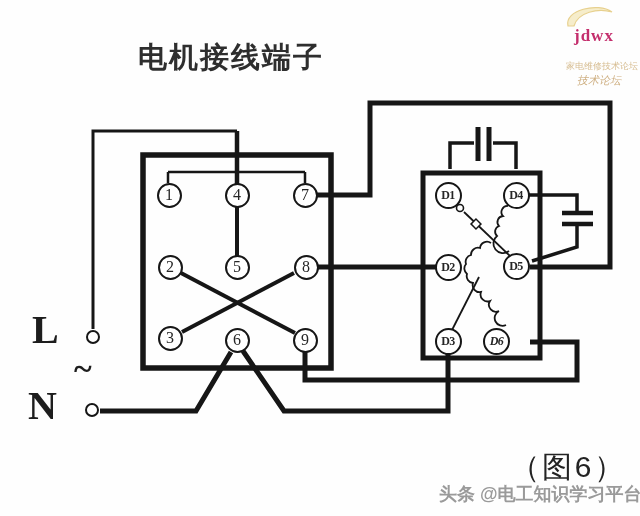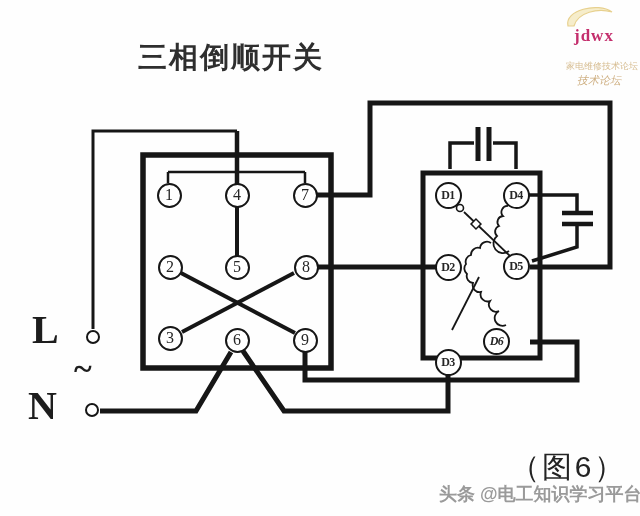--- a/index.html
+++ b/index.html
@@ -75,21 +75,21 @@
 
   <div class="logo">
     <svg width="90" height="30" viewBox="0 0 90 30">
       <path d="M18,24 C14,8 48,0 62,10 C48,6 28,10 24,24 Z" fill="#f6ecc6" stroke="#e5cc83" stroke-width="1.2"></path>
     </svg>
     <div class="brand">jdwx</div>
     <div class="l1">家电维修技术论坛</div>
     <div class="l2">技术论坛</div>
   </div>
 
-  <div class="title t1">三相倒顺开关</div>
+  <div class="title t1">电机接线端子</div>
 
   <div class="pwr-label" style="left:32px;top:310px;">L</div>
   <div class="ac">~</div>
   <div class="pwr-label" style="left:28px;top:386px;">N</div>
   <div class="pwr-circle" style="left:86px;top:330px;"></div>
   <div class="pwr-circle" style="left:85px;top:403px;"></div>
 
   <div class="term s" style="left:156.5px;top:182.5px;">1</div>
   <div class="term s" style="left:224.5px;top:182.5px;">4</div>
   <div class="term s" style="left:292.5px;top:182.5px;">7</div>
@@ -97,19 +97,19 @@
   <div class="term s" style="left:224.5px;top:254.5px;">5</div>
   <div class="term s" style="left:293.5px;top:254.5px;">8</div>
   <div class="term s" style="left:157.5px;top:325.5px;">3</div>
   <div class="term s" style="left:224.5px;top:327.5px;">6</div>
   <div class="term s" style="left:292.5px;top:327.5px;">9</div>
 
   <div class="term m" style="left:434.5px;top:181.5px;text-align:center;">D1</div>
   <div class="term m" style="left:502.5px;top:181.5px;">D4</div>
   <div class="term m" style="left:434.5px;top:253.5px;">D2</div>
   <div class="term m" style="left:502.5px;top:252.5px;">D5</div>
-  <div class="term m" style="left:434.5px;top:327.5px;margin-top:21px;">D3</div>
+  <div class="term m" style="left:434.5px;top:327.5px;">D3</div>
   <div class="term m" style="left:483px;top:327.5px;font-style:italic;">D6</div>
 
   <div class="figure">（图6）</div>
   <div class="footer-mark">头条 @电工知识学习平台</div>
 
 </div>
 
 </body></html>

